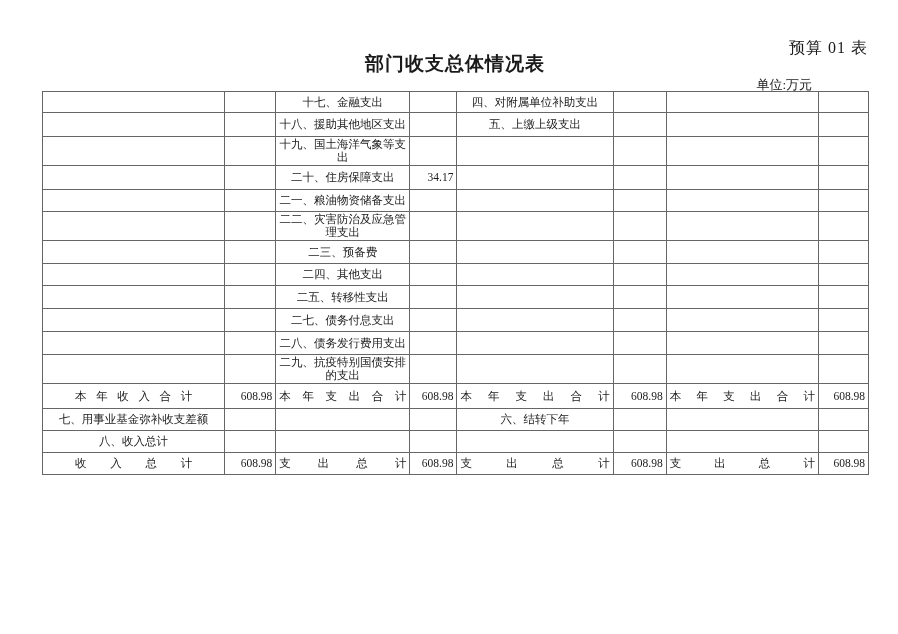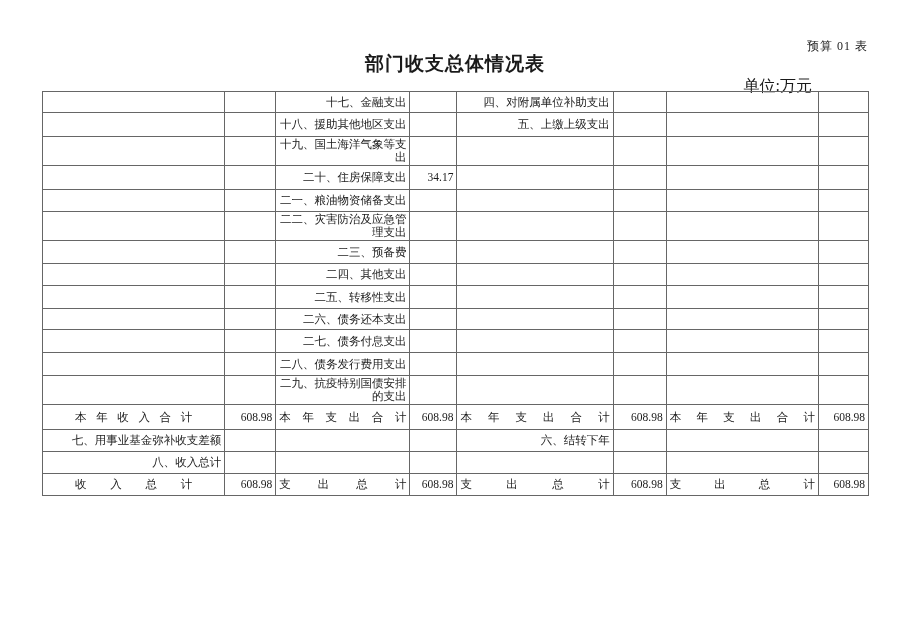--- a/index.html
+++ b/index.html
@@ -4,41 +4,41 @@
 <style>
   html,body{margin:0;padding:0;}
   body{
     width:898px;height:634px;background:#ffffff;
     font-family:"Liberation Serif","DejaVu Serif",serif;
     color:#1a1a1a;
   }
   .page{position:relative;width:898px;height:634px;background:#ffffff;overflow:hidden;}
   .corner-label{
     position:absolute;top:38px;right:30px;
-    font-size:12px;letter-spacing:1px;white-space:nowrap;
+    font-size:16px;letter-spacing:1px;white-space:nowrap;
   }
   .doc-title{
     position:absolute;top:51px;left:42px;width:826px;margin:0;
     text-align:center;font-size:19px;font-weight:bold;letter-spacing:1px;
   }
   .unit-label{
     position:absolute;top:76px;right:86px;
-    font-size:16px;white-space:nowrap;
+    font-size:13px;white-space:nowrap;
   }
   table.grid{
     position:absolute;top:91px;left:42px;width:827px;
     table-layout:fixed;border-collapse:collapse;
   }
   table.grid td{
     border:1px solid #666;
     font-size:11.5px;line-height:13px;
     vertical-align:middle;overflow:hidden;
     padding:1px 3px;word-break:break-all;
   }
-  td.t{text-align:right;}
+  td.t{text-align:center;}
   td.v{text-align:right;font-family:"Liberation Serif","DejaVu Serif",serif;}
   td.d{text-align:justify;text-align-last:justify;padding:1px 14px;}
   td.d.ca{padding:1px 32px;}
 </style>
 </head>
 <body>
 
 <div class="page">
 
   <div class="corner-label">预算 01 表</div>
@@ -142,30 +142,20 @@
         <tr style="height: 23px;">
           <td class="t"></td>
           <td class="v"></td>
           <td class="t">二五、转移性支出</td>
           <td class="v"></td>
           <td class="t"></td>
           <td class="v"></td>
           <td class="t"></td>
           <td class="v"></td>
         </tr>
-        <tr style="height: 21px;">
-          <td class="t"></td>
-          <td class="v"></td>
-          <td class="t">二六、债务还本支出</td>
-          <td class="v"></td>
-          <td class="t"></td>
-          <td class="v"></td>
-          <td class="t"></td>
-          <td class="v"></td>
-        </tr>
         <tr style="height: 23px;">
           <td class="t"></td>
           <td class="v"></td>
           <td class="t">二七、债务付息支出</td>
           <td class="v"></td>
           <td class="t"></td>
           <td class="v"></td>
           <td class="t"></td>
           <td class="v"></td>
         </tr>

